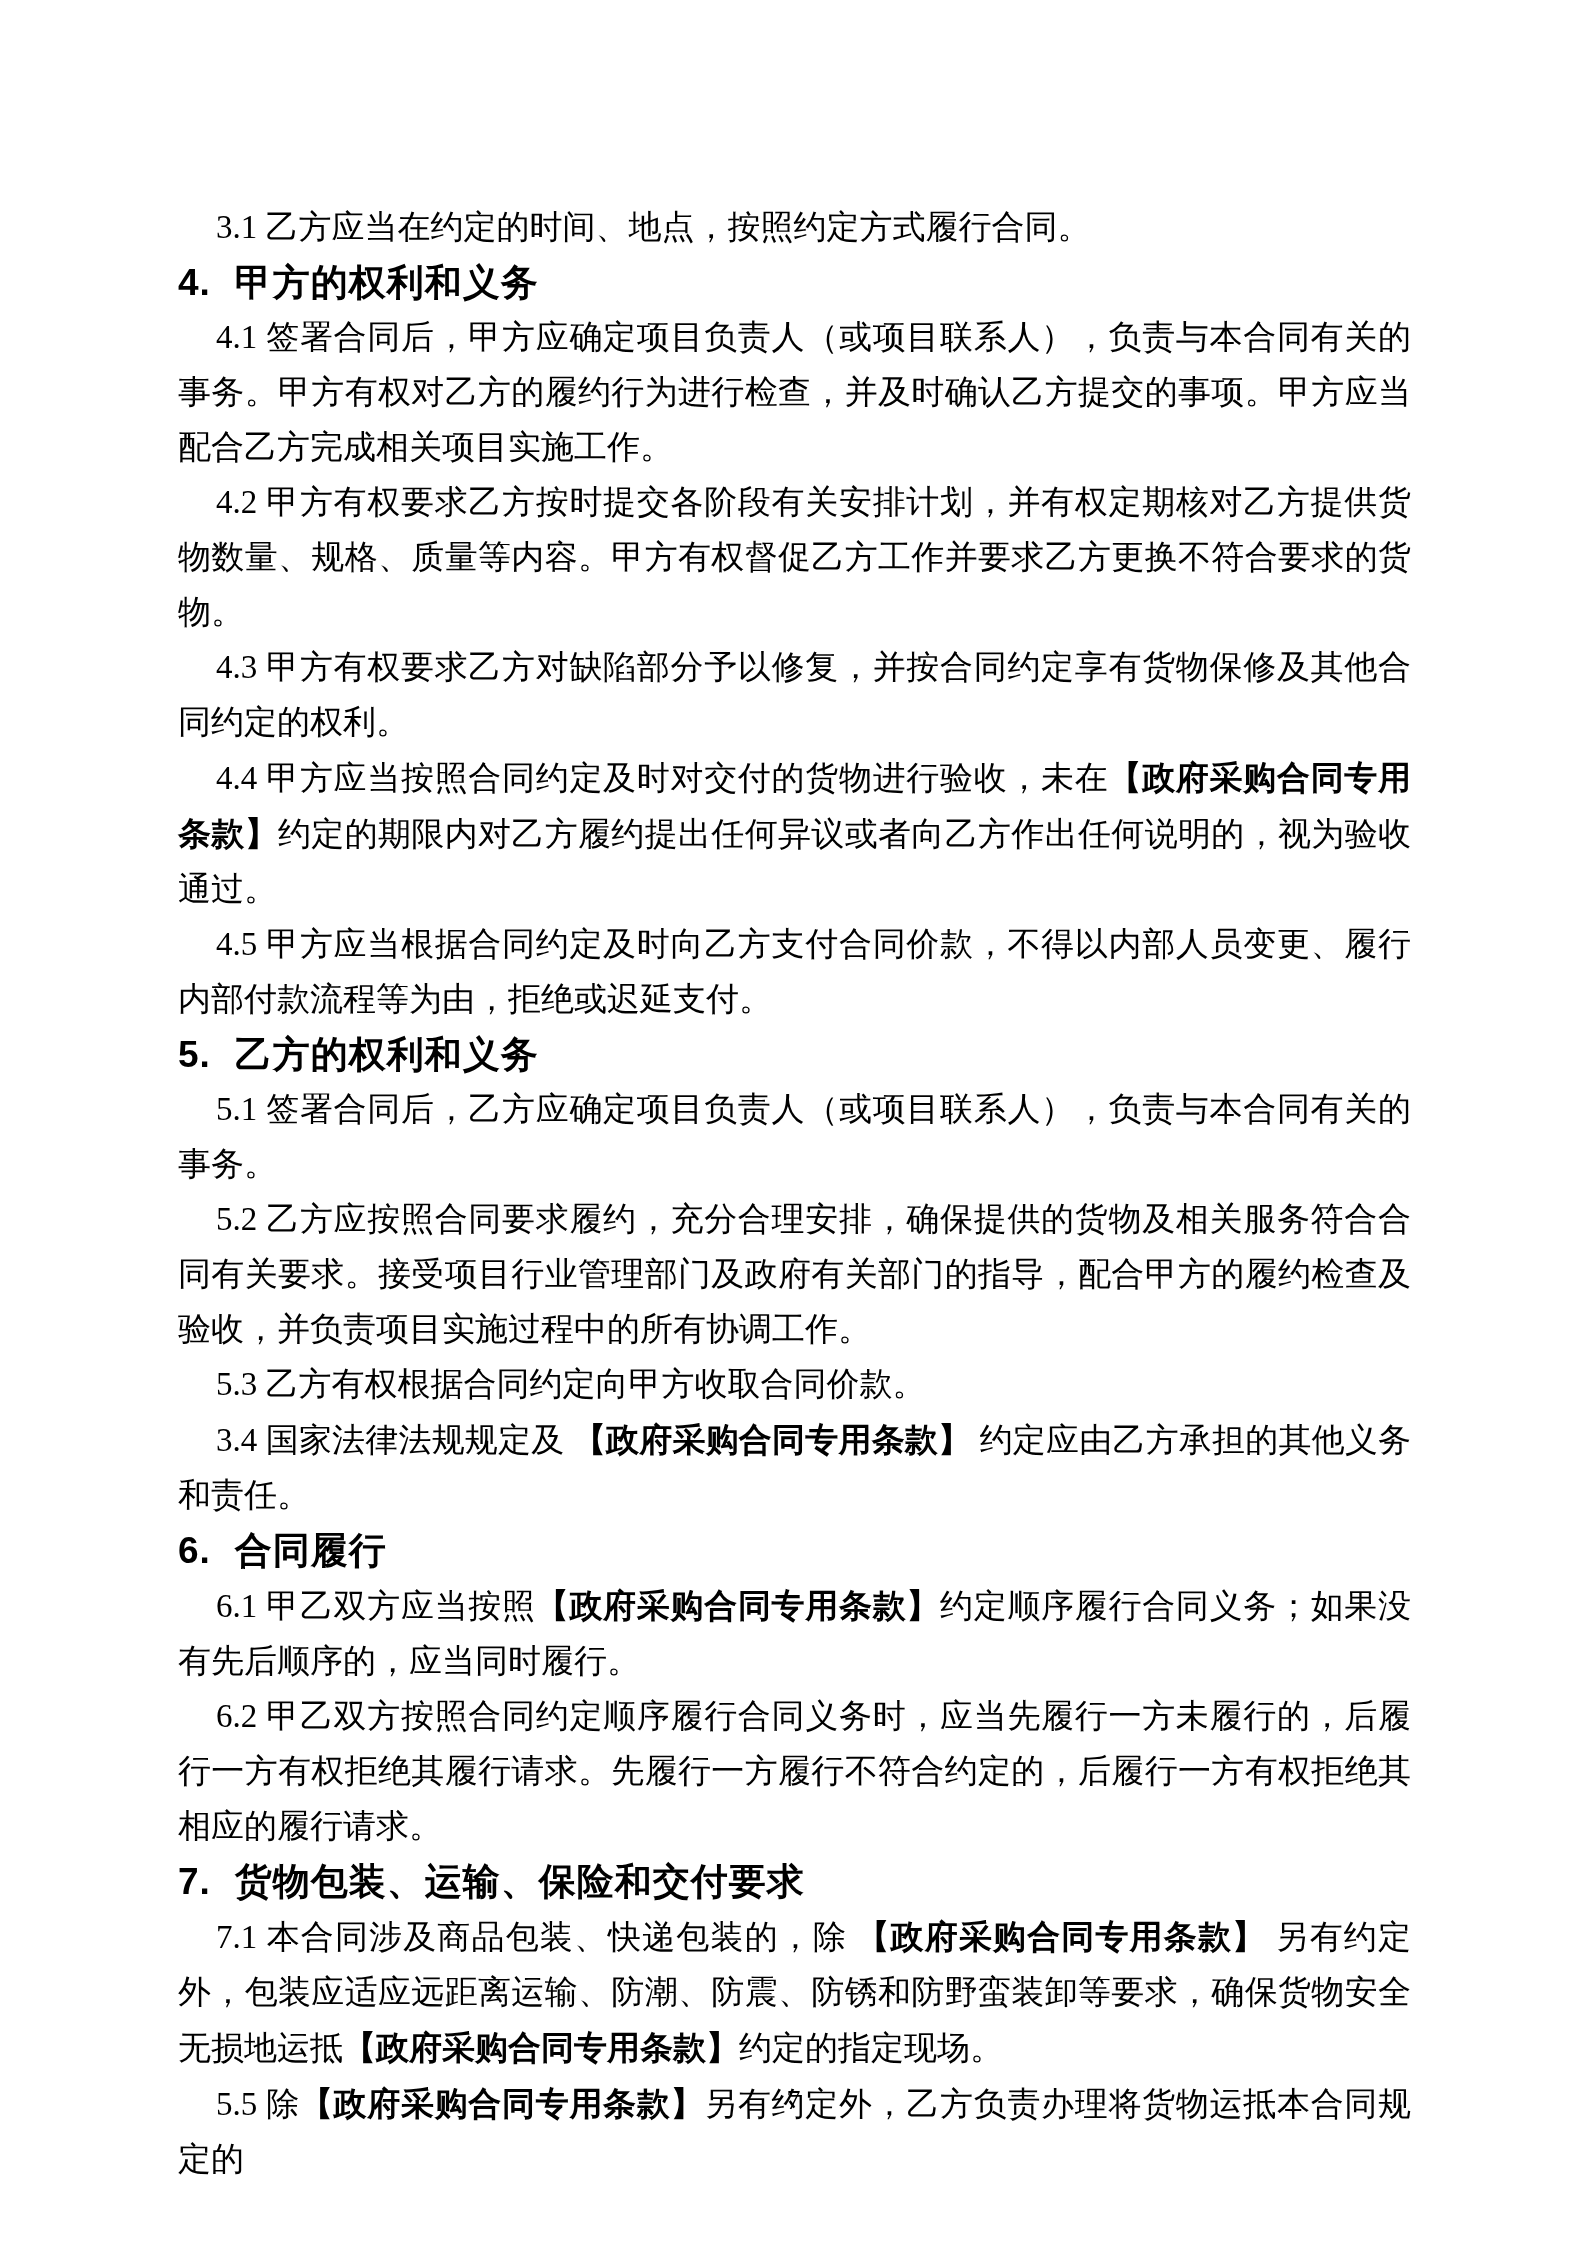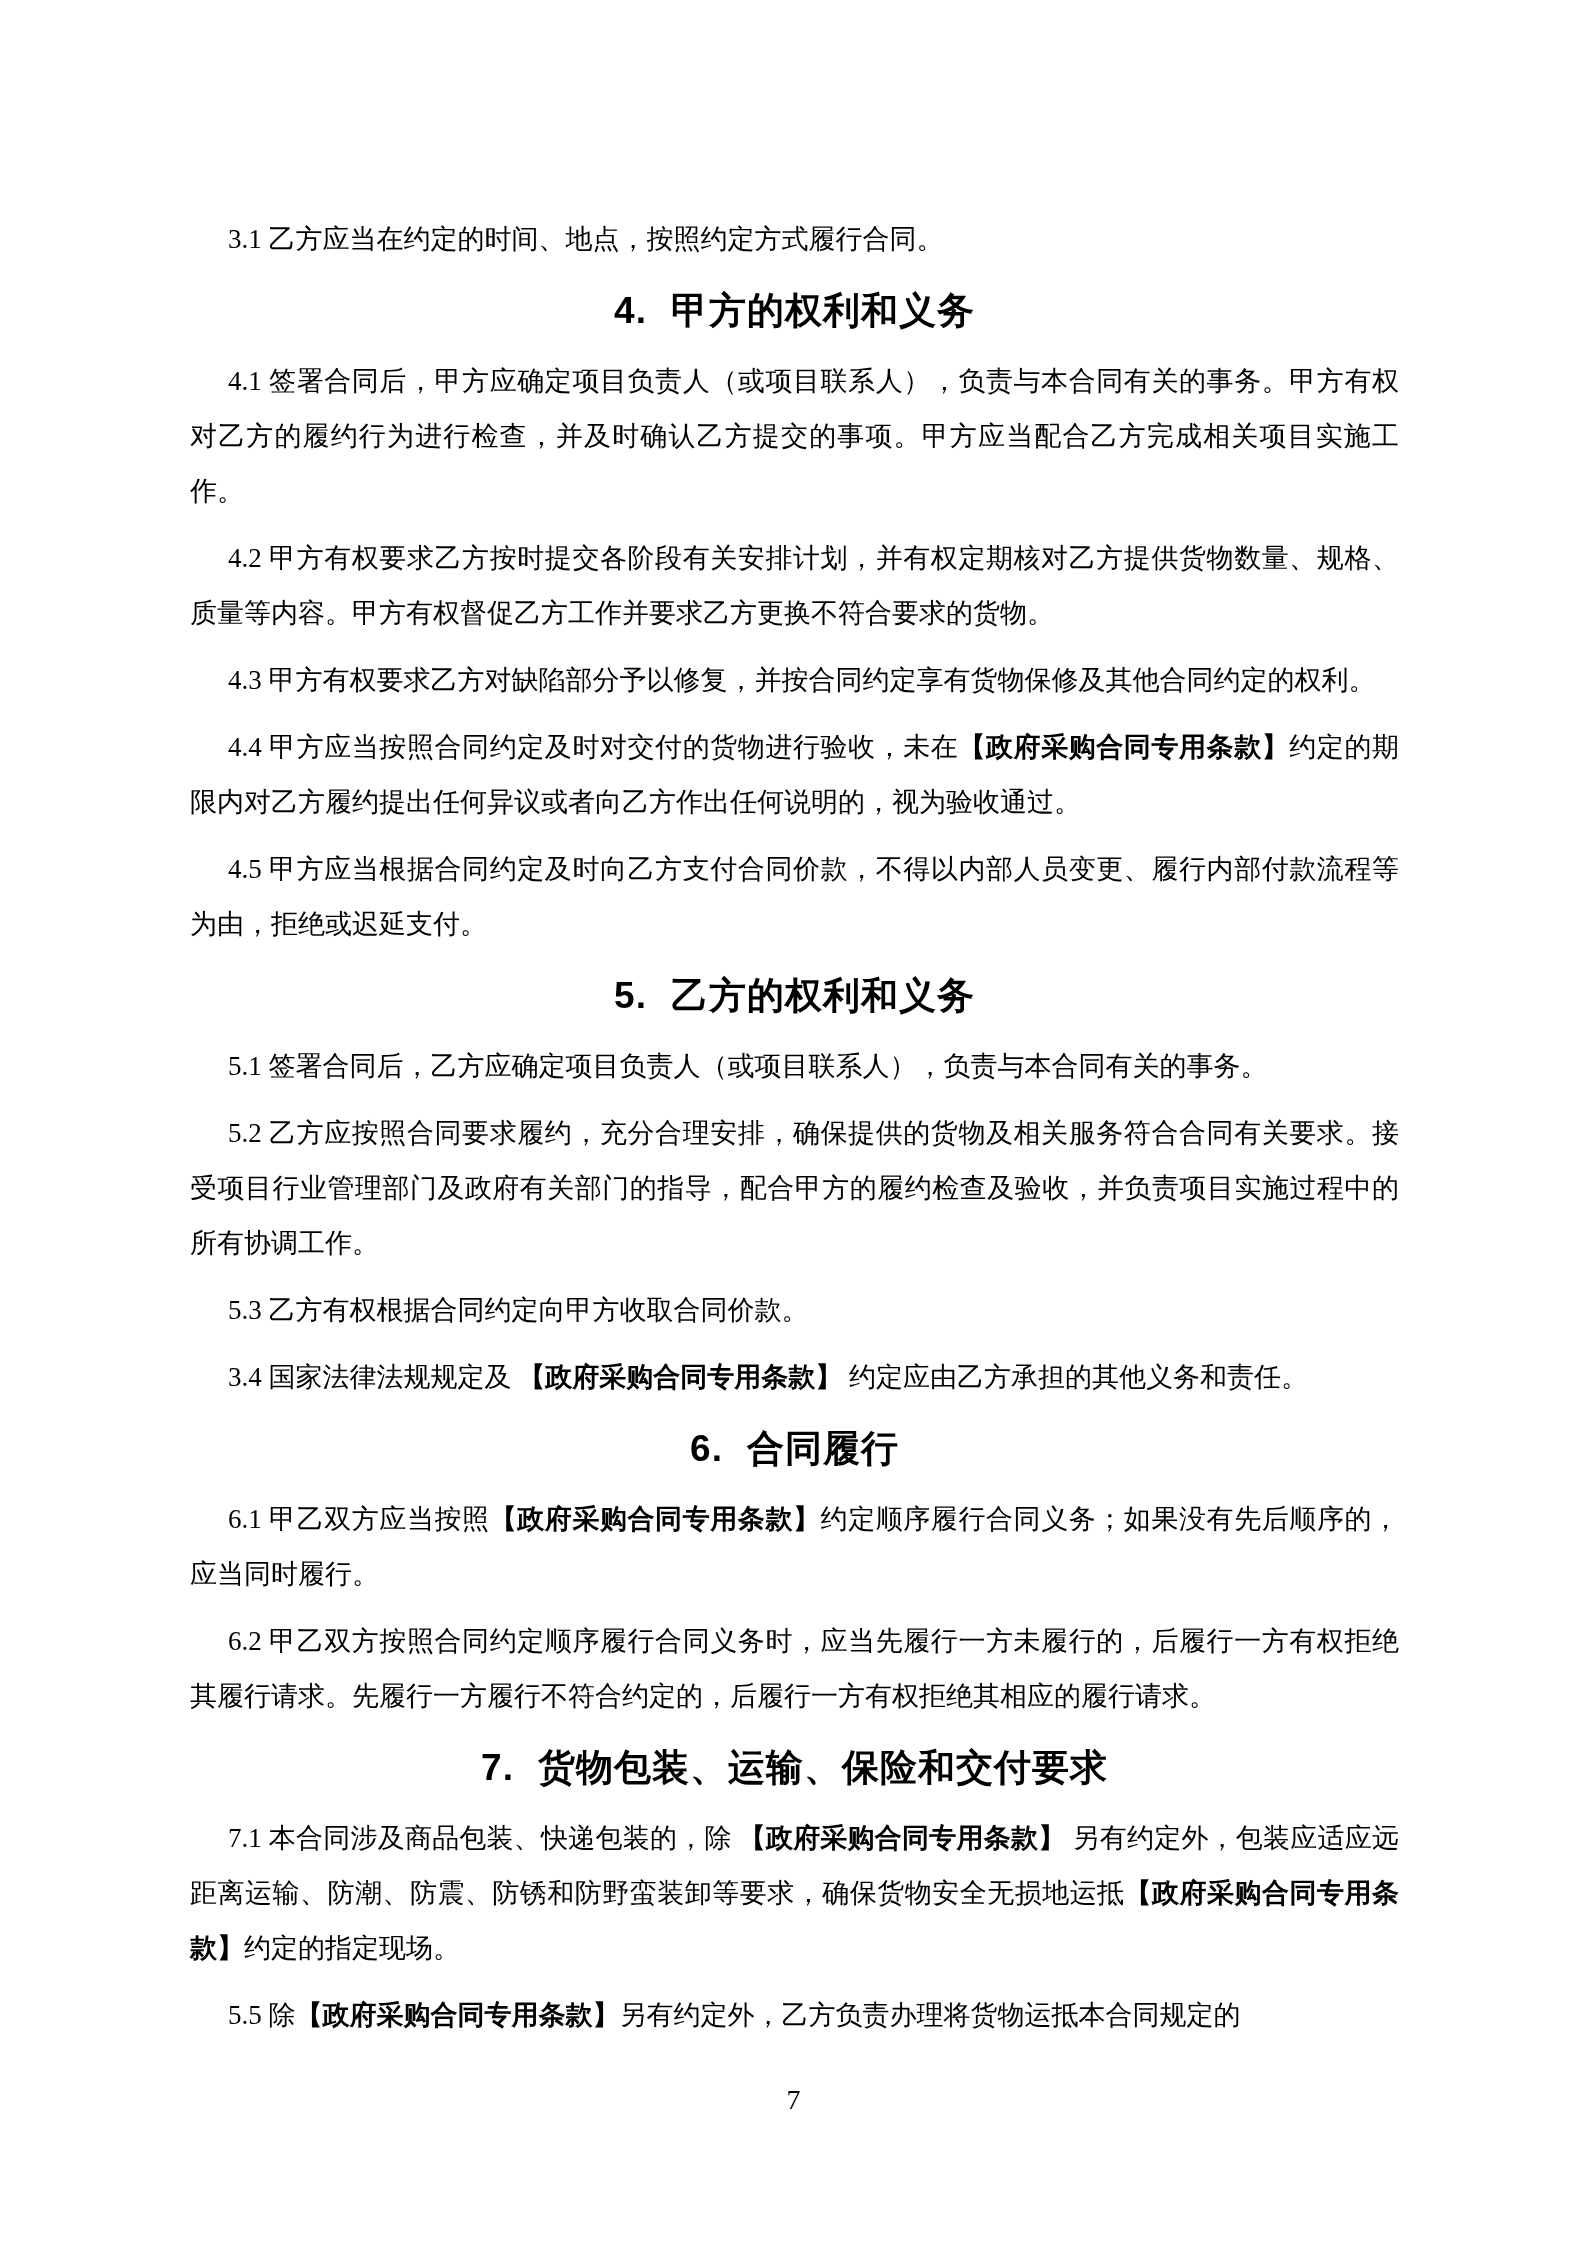--- a/index.html
+++ b/index.html
@@ -16,34 +16,34 @@
     font-family: "Liberation Serif", "DejaVu Serif", serif;
     color: #000000;
   }
   .content {
     position: absolute;
     left: 178px;
     right: 176px;
     top: 200px;
   }
   .para {
-    margin: 12px;
-    font-size: 27px;
+    margin: 0;
+    font-size: 33px;
     line-height: 55px;
     text-align: justify;
     text-indent: 38px;
     word-break: break-all;
   }
   .heading {
-    margin: 16px;
+    margin: 0;
     font-size: 37px;
     line-height: 55px;
     font-weight: 700;
     font-family: "Liberation Sans", "DejaVu Sans", sans-serif;
-    text-align: center;
+    text-align: left;
     letter-spacing: 1px;
   }
   .h-num {
     display: inline-block;
     margin-right: 24px;
   }
   .emph {
     font-weight: 700;
     font-family: "Liberation Sans", "DejaVu Sans", sans-serif;
   }

